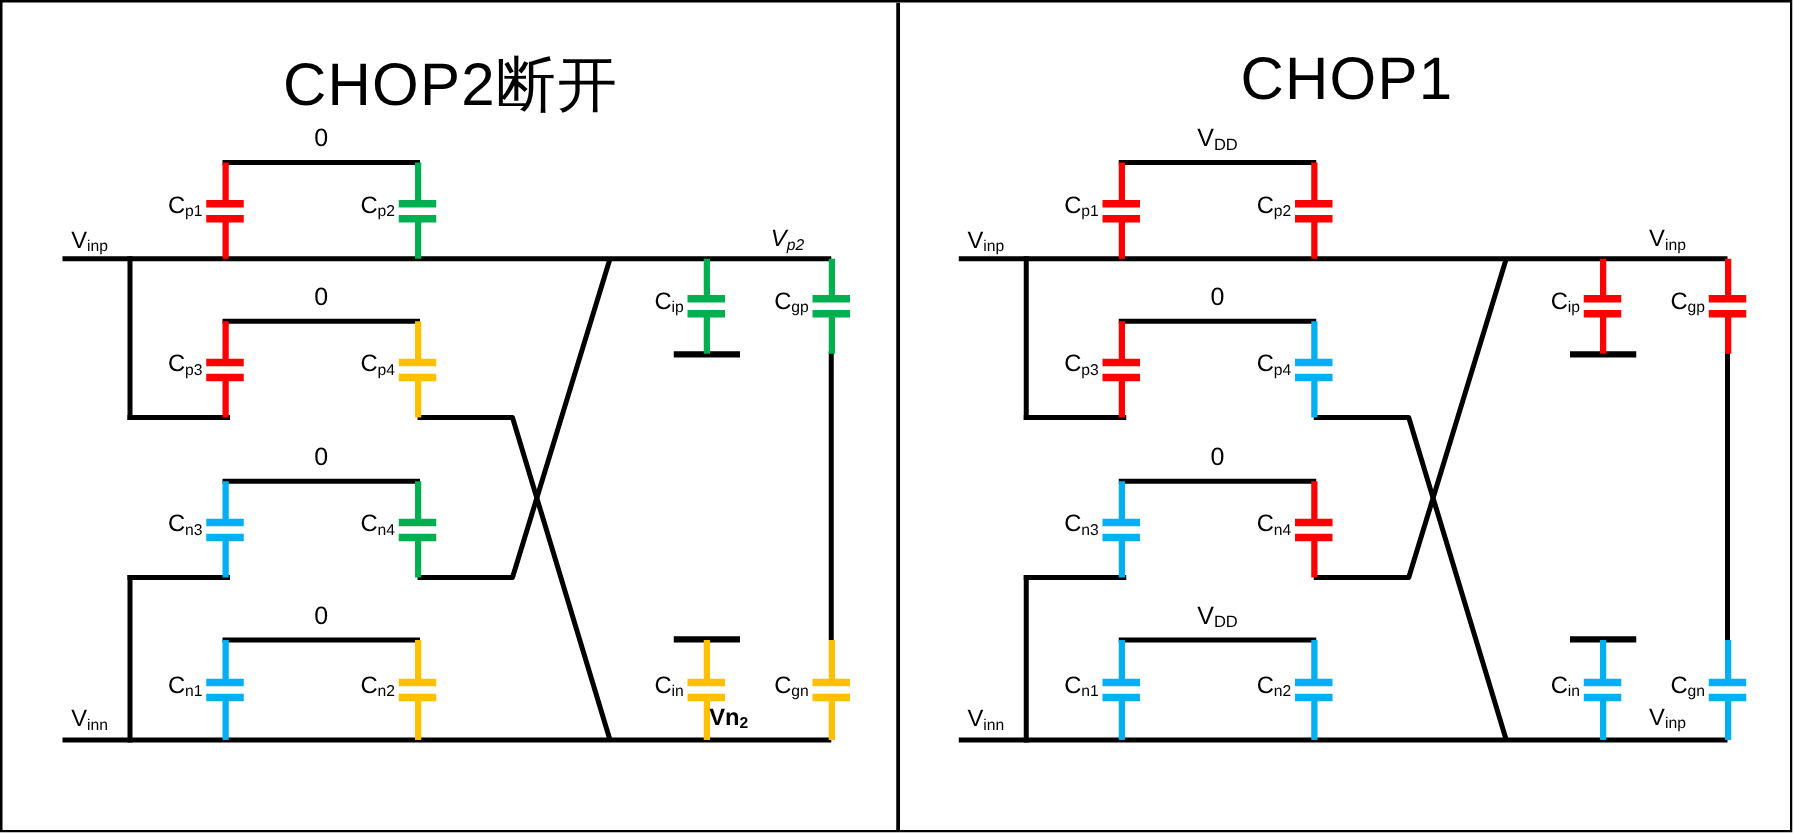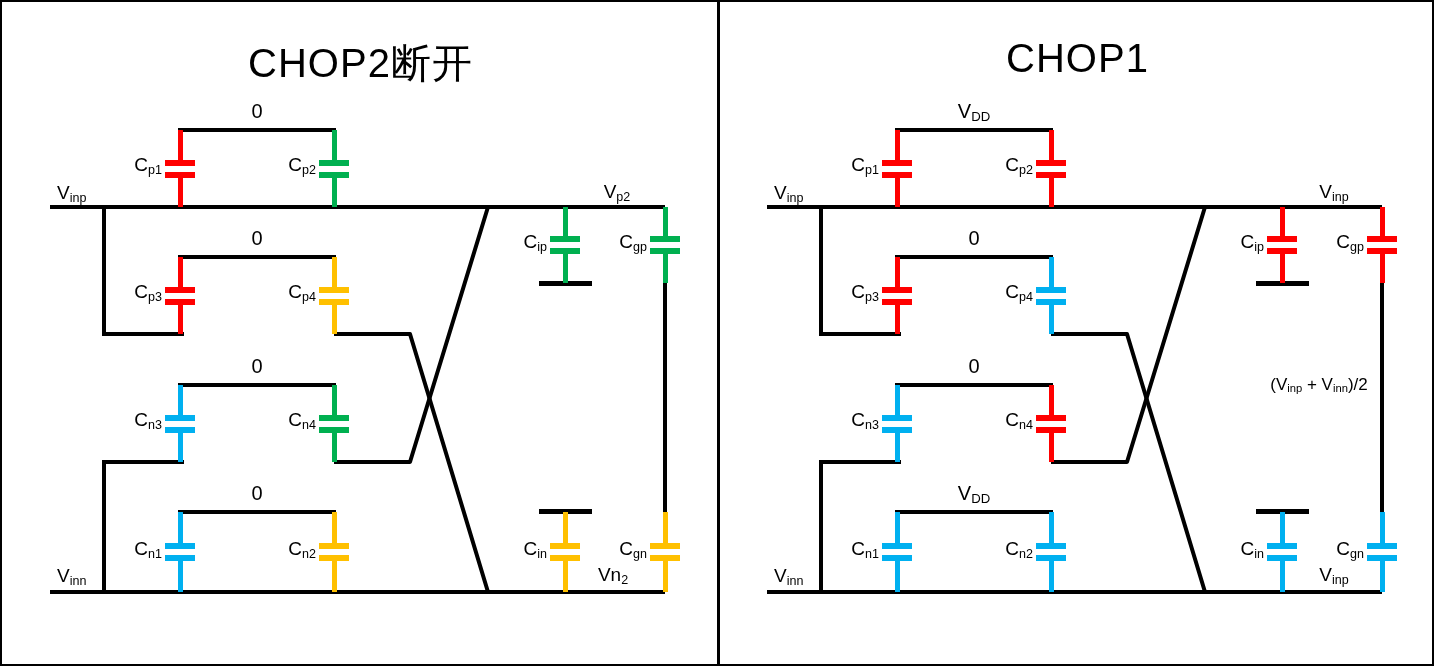--- a/index.html
+++ b/index.html
@@ -1,21 +1,21 @@
 <!DOCTYPE html>
 <html><head>
 <meta charset="utf-8">
 <style>
   html,body{margin:0;padding:0;background:#fff;}
   .frame{position:relative;width:1434px;height:666px;box-sizing:border-box;border:2px solid #000;
          background:#fff;color:#000;font-family:"Liberation Sans",sans-serif;overflow:hidden;}
   .panel{position:absolute;top:0;width:717px;height:662px;}
   .divider{position:absolute;top:0;left:715px;width:3px;height:662px;background:#000;}
   .wire{position:absolute;background:#000;}
-  .title{position:absolute;left:0;top:34px;width:717px;text-align:center;font-size:40px;
+  .title{position:absolute;left:0;top:34px;width:717px;text-align:center;font-size:48px;
          letter-spacing:1px;white-space:nowrap;}
   .lbl{position:absolute;font-size:19px;white-space:nowrap;}
   .lbl.ctr{text-align:center;width:70px;}
   .bar-label{position:absolute;left:215px;width:80px;text-align:center;font-size:20px;white-space:nowrap;}
   .cap-label{position:absolute;width:64px;text-align:right;font-size:19px;white-space:nowrap;}
   .mid-label{position:absolute;left:495px;width:210px;text-align:center;font-size:17px;white-space:nowrap;}
   sub{font-size:0.66em;vertical-align:-0.22em;line-height:1;}
   .cap{position:absolute;width:30px;}
   .cap .lead{position:absolute;left:50%;margin-left:-2.5px;width:5px;background:var(--c,#000);}
   .cap .lt{top:0;height:calc(50% - 8px);}
@@ -138,22 +138,22 @@
     <div class="cap-label" style="left:481px;top:536px;"><span>C</span><sub>in</sub></div>
     <div class="cap-label" style="left:581px;top:536px;"><span>C</span><sub>gn</sub></div>
 
     <div class="bar-label" style="top:98px;"><span>0</span><sub></sub></div>
     <div class="bar-label" style="top:225px;"><span>0</span><sub></sub></div>
     <div class="bar-label" style="top:353px;"><span>0</span><sub></sub></div>
     <div class="bar-label" style="top:480px;"><span>0</span><sub></sub></div>
 
     <div class="lbl" style="left:55px;top:180px;"><span>V</span><sub>inp</sub></div>
     <div class="lbl" style="left:55px;top:563px;"><span>V</span><sub>inn</sub></div>
-    <div class="lbl ctr" style="left:580px;top:179px;"><span>V</span><sub>p2</sub></div>
-    <div class="lbl ctr" style="left:576px;top:562px;"><span>Vn</span><sub>2</sub></div>
+    <div class="lbl ctr" style="left:593px;top:179px;font-style:italic;"><span>V</span><sub>p2</sub></div>
+    <div class="lbl ctr" style="left:546px;top:562px;font-weight:bold;"><span>Vn</span><sub>2</sub></div>
 
   </div>
 
   <div class="panel" style="left:717px;">
     <div class="title">CHOP1</div>
 
     <div class="wire" style="left:48px;top:203px;width:615px;height:4px;"></div>
     <div class="wire" style="left:48px;top:588px;width:615px;height:4px;"></div>
     <div class="wire" style="left:176px;top:126px;width:158px;height:4px;"></div>
     <div class="wire" style="left:176px;top:253px;width:158px;height:4px;"></div>
@@ -261,17 +261,16 @@
     <div class="bar-label" style="top:98px;"><span>V</span><sub>DD</sub></div>
     <div class="bar-label" style="top:225px;"><span>0</span><sub></sub></div>
     <div class="bar-label" style="top:353px;"><span>0</span><sub></sub></div>
     <div class="bar-label" style="top:480px;"><span>V</span><sub>DD</sub></div>
 
     <div class="lbl" style="left:55px;top:180px;"><span>V</span><sub>inp</sub></div>
     <div class="lbl" style="left:55px;top:563px;"><span>V</span><sub>inn</sub></div>
     <div class="lbl ctr" style="left:580px;top:179px;"><span>V</span><sub>inp</sub></div>
     <div class="lbl ctr" style="left:580px;top:562px;"><span>V</span><sub>inp</sub></div>
 
-    <div class="mid-label" style="top:373px;"><span>(V</span><sub>inp</sub><span> + V</span><sub>inn</sub><span>)/2</span></div>
   </div>
 
   <div class="divider"></div>
 </div>
 
 </body></html>

